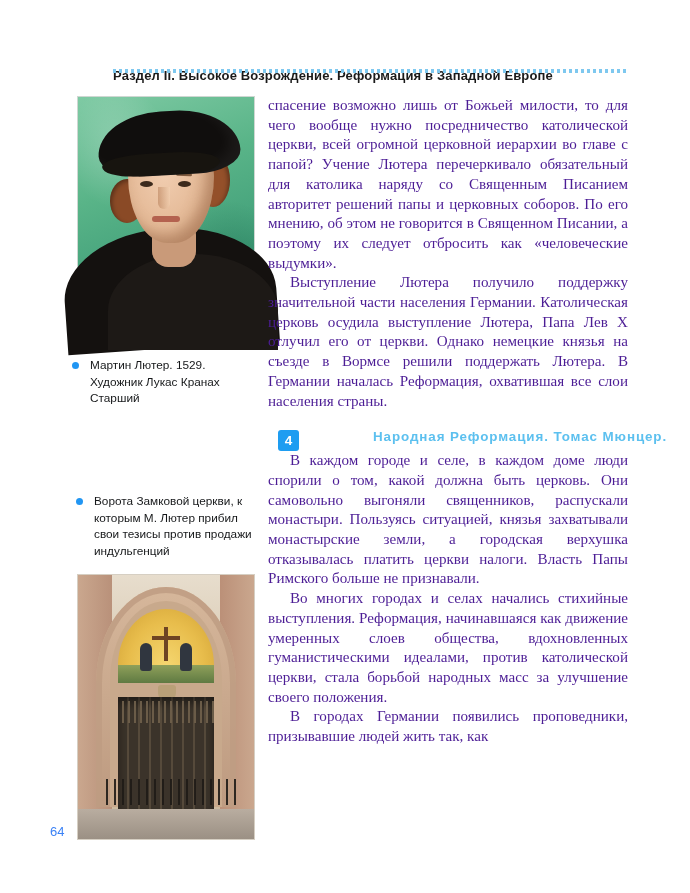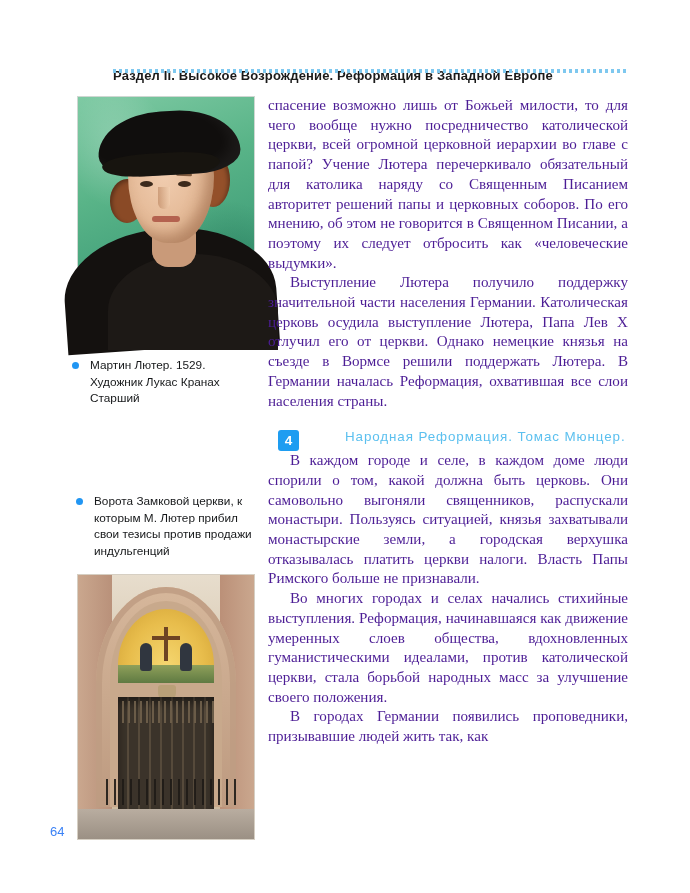--- a/index.html
+++ b/index.html
@@ -317,23 +317,23 @@
     background: #1e9df1;
     color: #ffffff;
     font-family: "Liberation Sans", sans-serif;
     font-weight: bold;
     font-size: 13.5px;
     line-height: 21px;
     text-align: center;
   }
   .section-title {
     display: block;
-    margin-left: 32px;
-    font-family: "Liberation Sans", sans-serif;
-    font-weight: normal;
+    margin-left: 60px;
+    font-family: "Liberation Sans", sans-serif;
+    font-weight: bold;
     font-size: 13.4px;
     letter-spacing: 0.9px;
     color: #5cc0ef;
     white-space: nowrap;
     padding-left: 45px;
   }
   .section-body {
     margin-top: 0px;
   }
 

